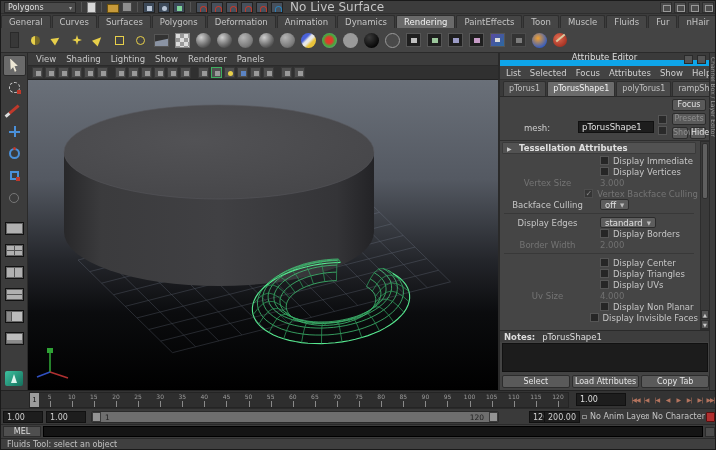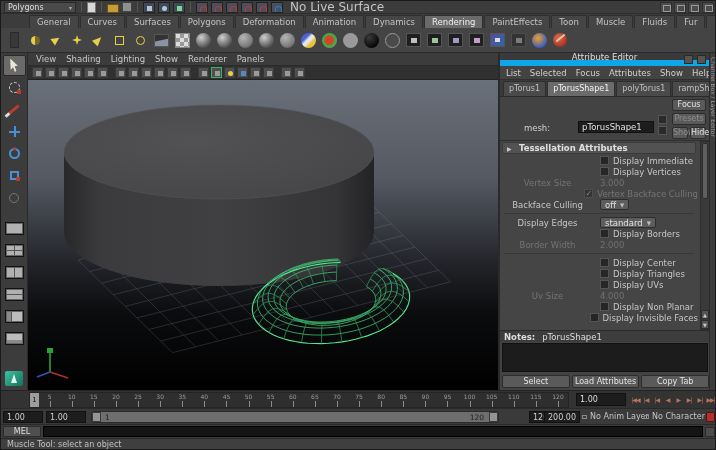--- a/index.html
+++ b/index.html
@@ -19,21 +19,21 @@
   .ic-mode.m2::after{border-radius:50%;}
   .ic-mode.m3::after{background:#7fd49a;}
   .ic-snap{background:#47505c;border:1px solid #222;}
   .ic-snap::after{content:"";position:absolute;left:2.5px;top:3px;width:5px;height:5px;border:1.5px solid #c0392b;border-bottom:none;border-radius:4px 4px 0 0;}
   .ic-snap.live::after{border-color:#2980b9;}
   .ic-dim{background:#4c4c4c;border:1px solid #2e2e2e;}
   .ic-dim::after{content:"";position:absolute;left:2px;top:2px;width:6px;height:5px;border:1px solid #999;}
   .nls{color:#c4c4c4;font-size:12px;padding:16px 4px;white-space:nowrap;}
   #status-right{margin-left:auto;display:flex;gap:2px;align-items:center;}
   
-  #shelf-tabs{position:absolute;left:0;top:13px;width:716px;height:14px;background:#3c3c3c;display:flex;align-items:flex-end;padding-left:28px;gap:1px;}
+  #shelf-tabs{position:absolute;left:0;top:13px;width:716px;height:14px;background:#3c3c3c;display:flex;align-items:flex-end;gap:1px;}
   .sh-tab{padding:1px 7px 1px 7px;font-size:8.5px;color:#c4c4c4;background:#454545;border:1px solid #2e2e2e;border-bottom:none;border-radius:2px 2px 0 0;white-space:nowrap;height:13px;line-height:11px;}
   .sh-tab.active{background:#6a6a6a;color:#f0f0f0;}
   
   #shelf{position:absolute;left:0;top:27px;width:716px;height:25px;background:#444;border-bottom:1px solid #2a2a2a;display:flex;align-items:center;gap:3px;padding-left:4px;}
   .shelf-cell{width:18px;height:20px;display:flex;align-items:center;justify-content:center;position:relative;}
   .ic-shelfmenu{width:9px;height:16px;background:#383838;border:1px solid #2a2a2a;}
   .lt{position:relative;}
   .lt-ambient{width:9px;height:9px;border-radius:50%;background:linear-gradient(90deg,#e7cf4a 50%,#776a28 50%);}
   .lt-directional{width:0;height:0;border-left:8px solid #e7cf4a;border-top:4px solid transparent;border-bottom:4px solid transparent;transform:rotate(-35deg);}
   .lt-point{width:10px;height:10px;background:#e7cf4a;clip-path:polygon(50% 0,62% 38%,100% 50%,62% 62%,50% 100%,38% 62%,0 50%,38% 38%);}
@@ -702,16 +702,16 @@
     <div id="rr-key"></div>
   </div>
 
   <div id="cmd-row">
     <div id="mel-label">MEL</div>
     <input id="mel-input" value="" style="">
     <div id="cmd-ic"></div>
   </div>
 
   <div id="help-row">
-    <span>Muscle Tool: select an object</span>
+    <span>Fluids Tool: select an object</span>
   </div>
 
 </div>
 
 </body></html>

